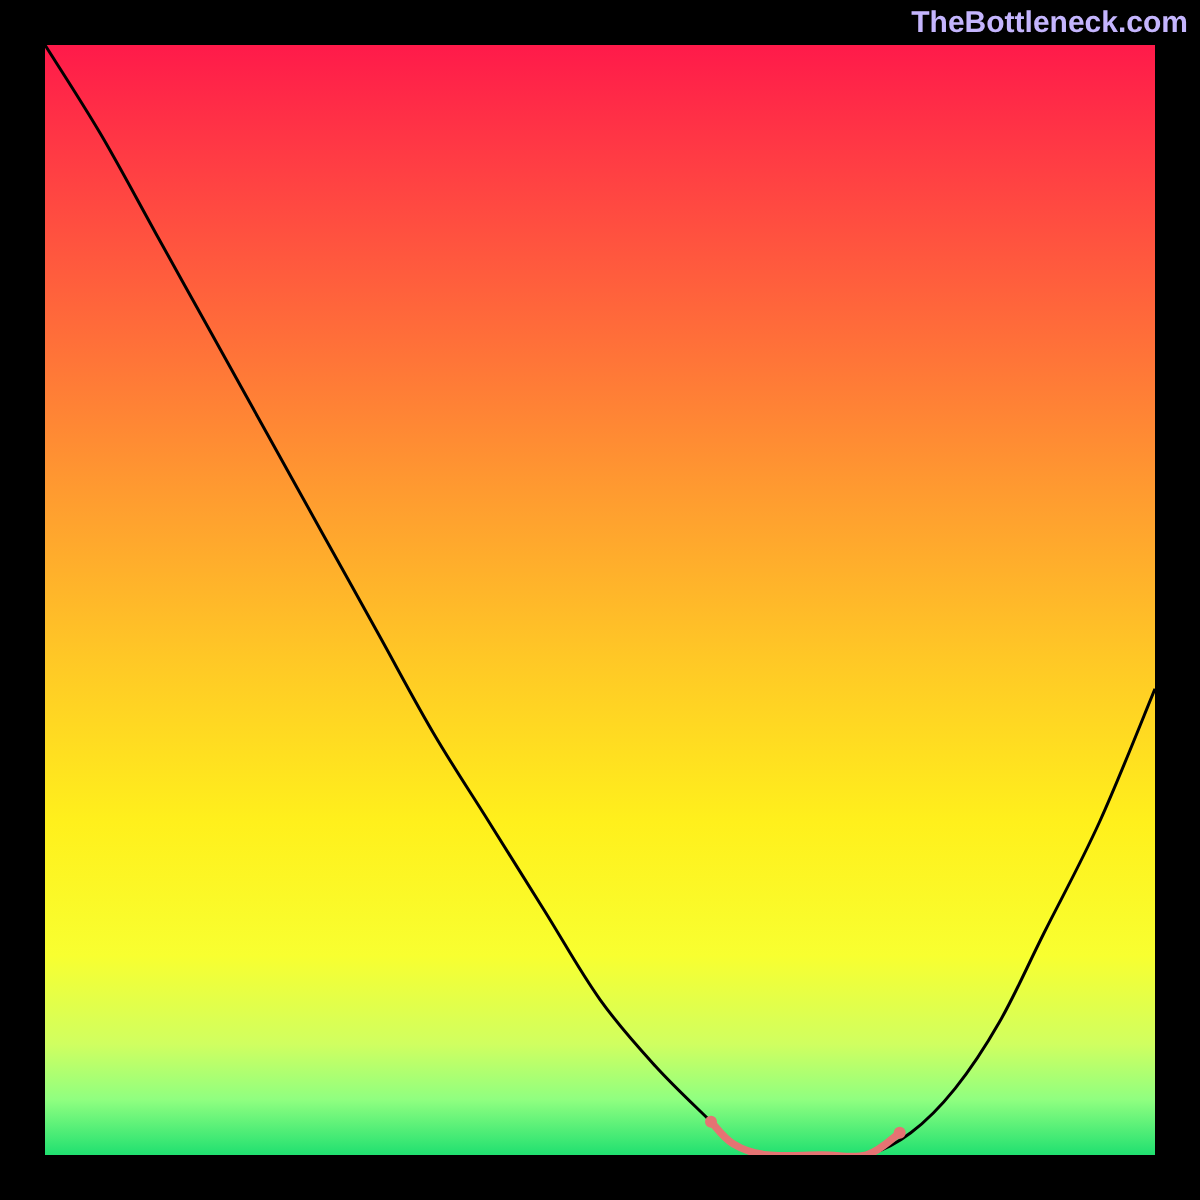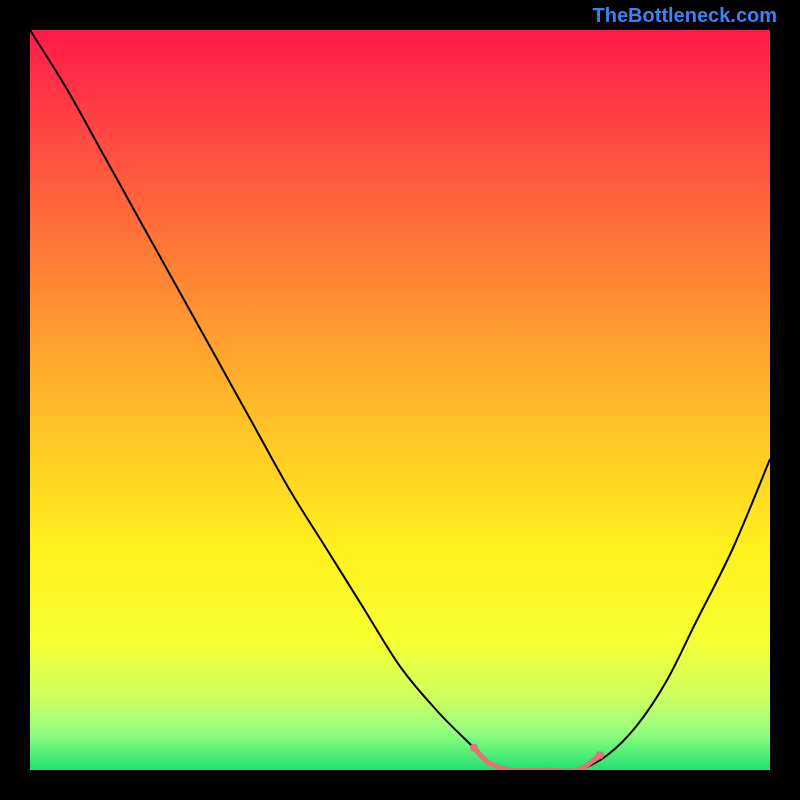--- a/index.html
+++ b/index.html
@@ -7,22 +7,22 @@
     padding: 0;
     background: #000;
     width: 800px;
     height: 800px;
     position: relative;
     font-family: Arial, sans-serif;
   }
   .watermark {
     position: absolute;
     top: 4px;
-    right: 23px;
-    color: #3b82f6;
+    right: 8px;
+    color: #c4b5fd;
     font-size: 20px;
     font-weight: bold;
     z-index: 10;
   }
   .plot-area {
     position: absolute;
     left: 30px;
     top: 30px;
     width: 740px;
     height: 740px;

